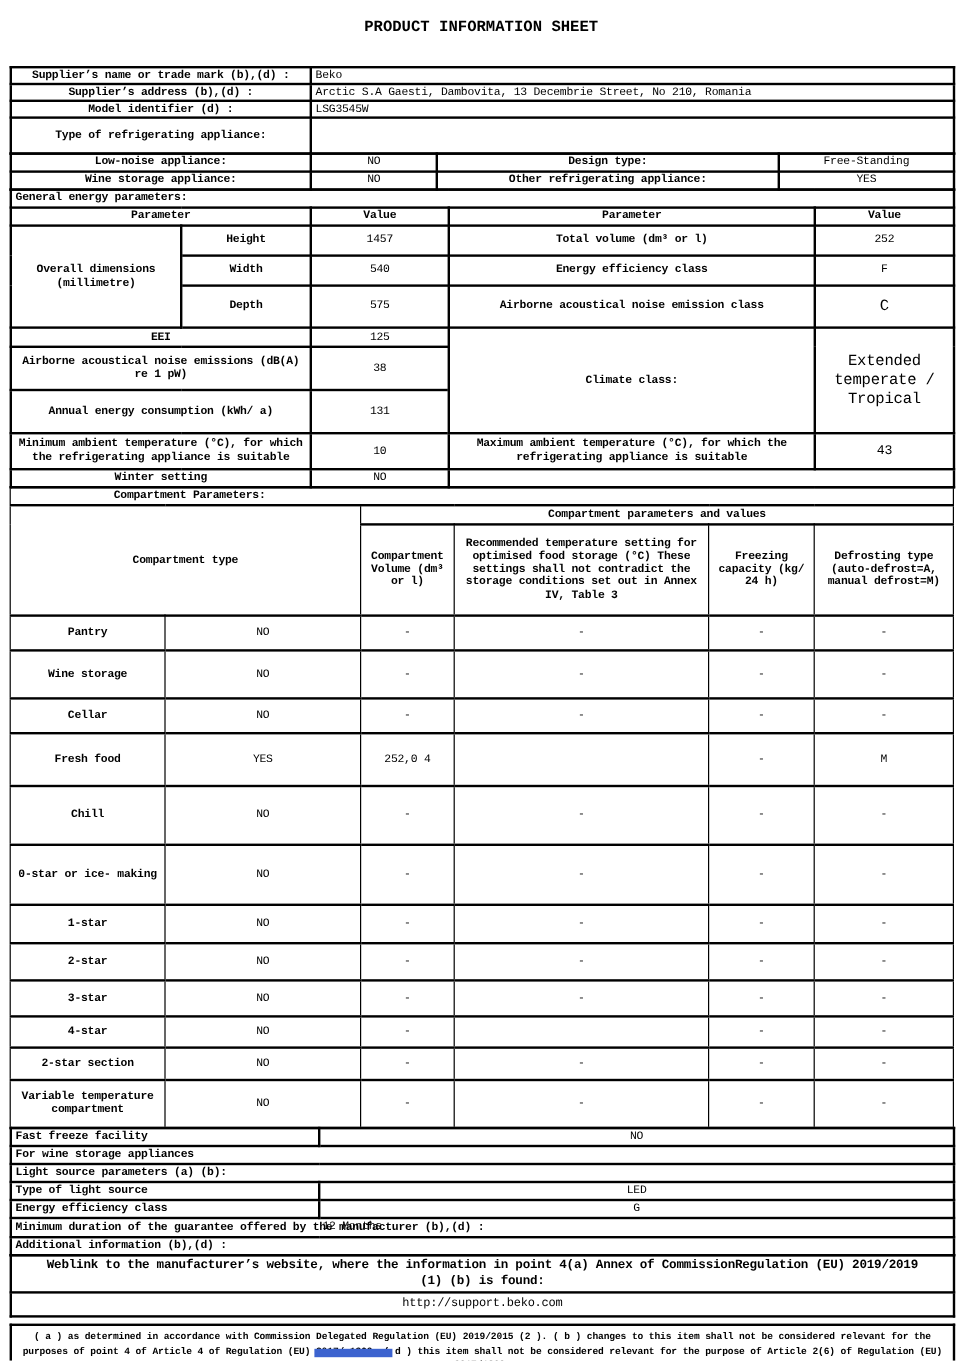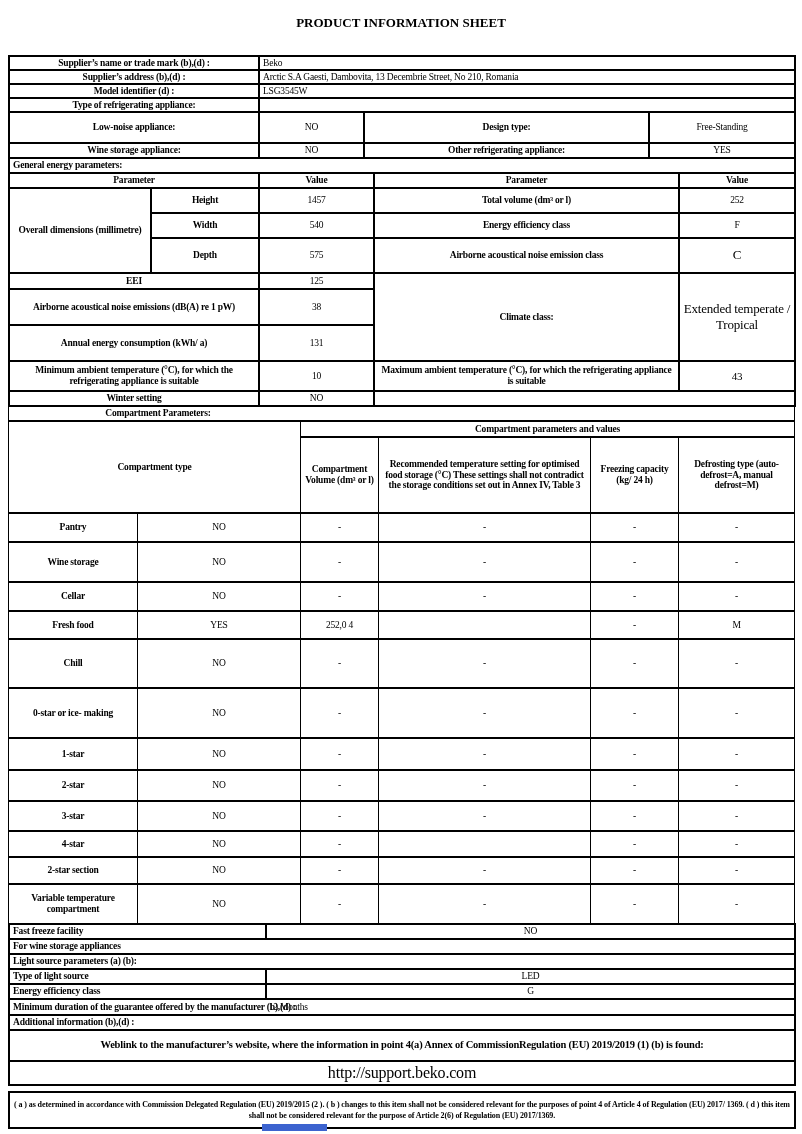--- a/index.html
+++ b/index.html
@@ -1,40 +1,40 @@
 <!DOCTYPE html>
 <html><head>
 <meta charset="utf-8">
 <style>
   * { box-sizing: border-box; }
   html,body { margin:0; padding:0; background:#fff; }
   .sheet {
     position:relative; width:802px; height:1134px; background:#ffffff;
-    font-family:Liberation Serif, serif; color:#000; letter-spacing:-0.2px;
+    font-family:Liberation Mono, monospace; color:#000; letter-spacing:-0.2px;
     overflow:hidden;
   }
   .title { position:absolute; top:15px; left:0; width:802px; text-align:center;
            font-size:13px; font-weight:bold; letter-spacing:0; }
   .doc { position:absolute; left:8px; top:55px; width:786px; }
   table { width:786px; border-collapse:collapse; table-layout:fixed;
           border:1px solid #d946ef; margin-top:-2px; }
   .doc > table:first-of-type { margin-top:0; }
   td { border:2px solid #000; padding:0 3px; font-size:9.5px; line-height:1.15;
        text-align:center; vertical-align:middle; overflow:hidden; font-weight:bold; }
   td.left { text-align:left; }
   td.v, span.v { font-weight:normal; }
   td.big { font-size:13px; font-weight:normal; line-height:1.25; }
   td.med { font-size:11px; font-weight:normal; }
   table.cmp td { border-left-width:1px; border-right-width:1px; }
   .secspan { display:block; width:292px; text-align:center; font-weight:bold; }
   .grow { position:relative; text-align:left; font-weight:bold; white-space:nowrap; }
   .gval { position:absolute; left:33%; top:50%; width:67%; transform:translateY(-50%);
           text-align:left; font-weight:normal; }
   table.weblink td { padding:2px 23px; }
-  .url { font-size:16px; }
+  .url { font-size:10px; }
   table.foot { margin-top:5px; }
   table.foot td { font-size:8px; line-height:1.45; padding:4px 2px; letter-spacing:-0.1px; }
   .weblabel { font-size:10.5px; }
   .bluebar { position:absolute; left:262px; top:1124px; width:65px; height:7px;
              background:#3c63cf; }
 </style>
 </head>
 <body>
 
 <div class="sheet">
@@ -53,36 +53,36 @@
         <td class="v left">Beko</td>
       </tr>
       <tr style="height:14px">
         <td>Supplier’s address (b),(d) :</td>
         <td class="v left">Arctic S.A Gaesti, Dambovita, 13 Decembrie Street, No 210, Romania</td>
       </tr>
       <tr style="height:14px">
         <td>Model identifier (d) :</td>
         <td class="v left">LSG3545W</td>
       </tr>
-      <tr style="height:14px">
+      <tr style="height:30px">
         <td>Type of refrigerating appliance:</td>
         <td class="v left"></td>
       </tr>
     </tbody>
       </table>
 
     <table>
       <colgroup>
           <col style="width:250px">
           <col style="width:105px">
           <col style="width:285px">
           <col style="width:146px">
         </colgroup>
       <tbody>
-          <tr style="height:31px">
+          <tr style="height:15px">
         <td>Low-noise appliance:</td>
         <td class="v">NO</td>
         <td>Design type:</td>
         <td class="v">Free-Standing</td>
       </tr>
       <tr style="height:15px">
         <td>Wine storage appliance:</td>
         <td class="v">NO</td>
         <td>Other refrigerating appliance:</td>
         <td class="v">YES</td>
@@ -197,21 +197,21 @@
         <td class="v">-</td>
       </tr>
       <tr style="height:29px">
         <td>Cellar</td>
         <td class="v">NO</td>
         <td class="v">-</td>
         <td class="v">-</td>
         <td class="v">-</td>
         <td class="v">-</td>
       </tr>
-      <tr style="height:28px">
+      <tr style="height:44px">
         <td>Fresh food</td>
         <td class="v">YES</td>
         <td class="v">252,0 4</td>
         <td class="v"></td>
         <td class="v">-</td>
         <td class="v">M</td>
       </tr>
       <tr style="height:49px">
         <td>Chill</td>
         <td class="v">NO</td>

